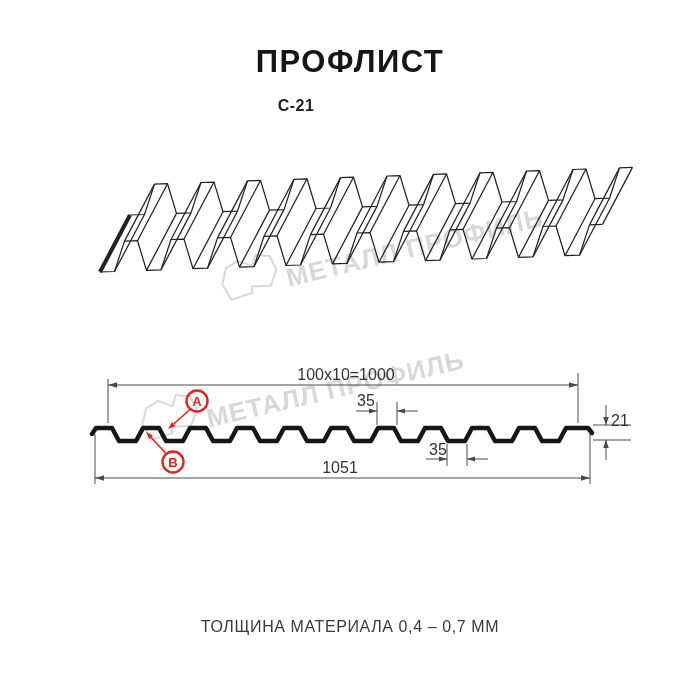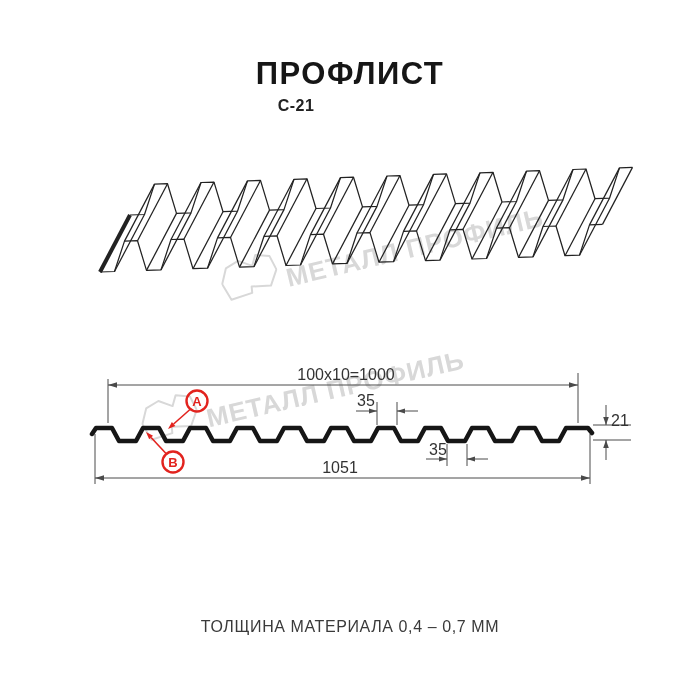--- a/index.html
+++ b/index.html
@@ -1,21 +1,21 @@
 <!DOCTYPE html>
 <html><head>
 <meta charset="utf-8">
 <style>
   html,body{margin:0;padding:0;background:#fff;}
   .page{
     position:relative;width:700px;height:700px;background:#ffffff;overflow:hidden;
     font-family:"Liberation Sans", sans-serif;
   }
   .title{
-    position:absolute;left:0;top:56px;width:700px;text-align:center;
+    position:absolute;left:0;top:44px;width:700px;text-align:center;
     font-size:31px;font-weight:800;letter-spacing:1.5px;color:#161616;z-index:3;
   }
   .subtitle{
     position:absolute;left:0;top:97px;width:592px;text-align:center;
     font-size:16px;font-weight:600;letter-spacing:.5px;color:#222;z-index:3;
   }
   .footer-note{
     position:absolute;left:0;top:618px;width:700px;text-align:center;
     font-size:16px;font-weight:400;letter-spacing:.6px;color:#3a3a3a;z-index:3;
   }

